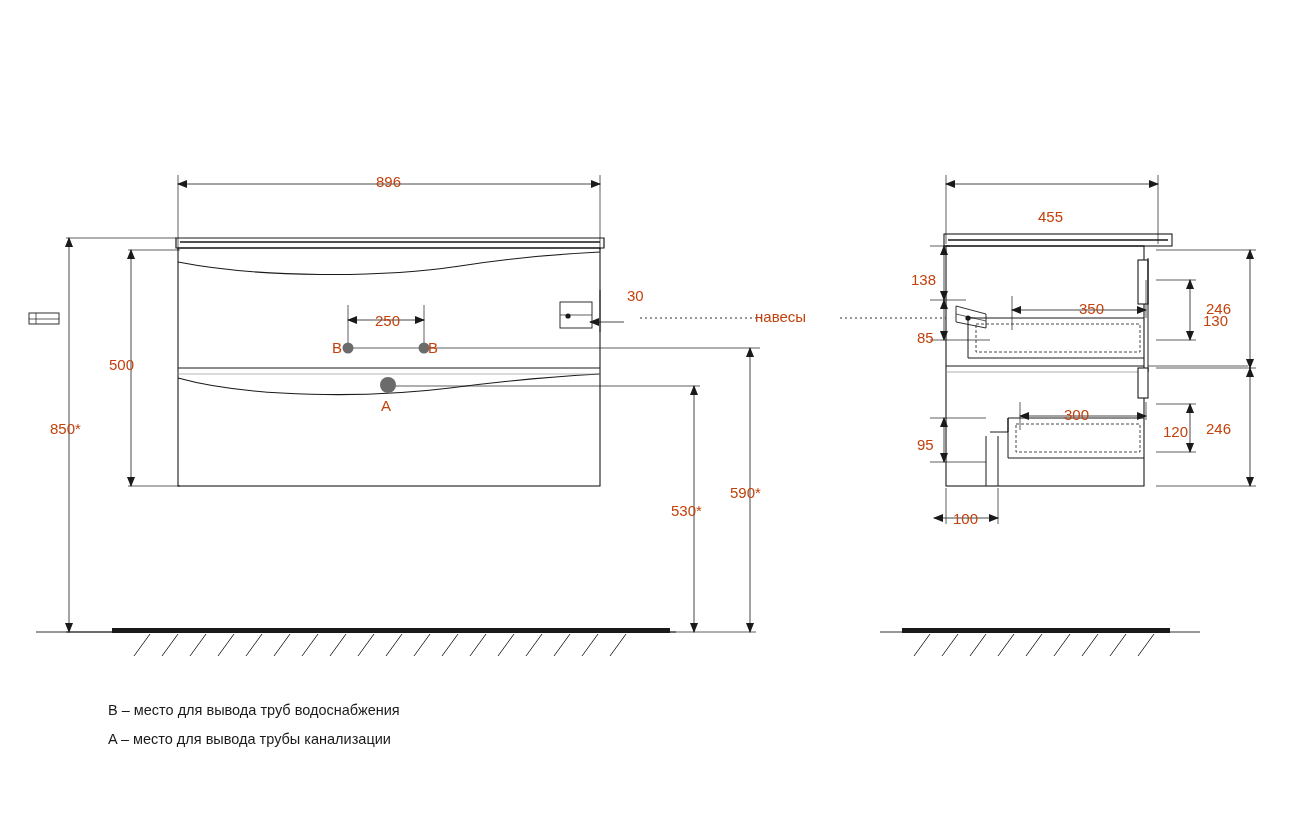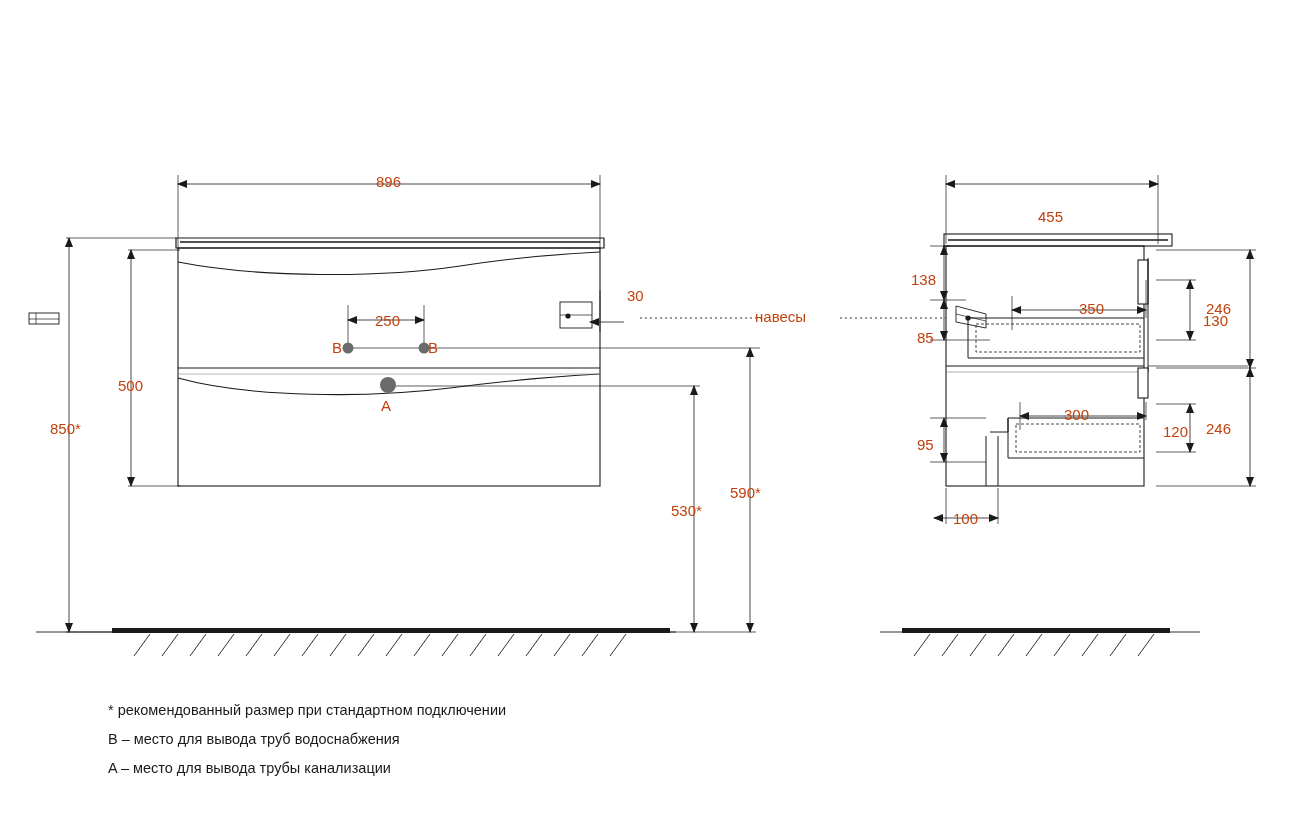--- a/index.html
+++ b/index.html
@@ -237,21 +237,21 @@
       <line x1="930" y1="462" x2="986" y2="462" stroke-width="0.7"></line>
       <line x1="944" y1="418" x2="944" y2="462" marker-start="url(#arrStart)" marker-end="url(#arrEnd)"></line>
 
       <line x1="946" y1="488" x2="946" y2="524" stroke-width="0.7"></line>
       <line x1="998" y1="488" x2="998" y2="524" stroke-width="0.7"></line>
       <line x1="934" y1="518" x2="998" y2="518" marker-start="url(#arrStart)" marker-end="url(#arrEnd)"></line>
     </g>
   </svg>
 
   <span class="lbl" style="left:376px; top:174px;">896</span>
-  <span class="lbl" style="left:118px; top:357px;margin-top:21px;">500</span>
+  <span class="lbl" style="left:109px; top:357px;">500</span>
   <span class="lbl" style="left:50px; top:421px;">850*</span>
   <span class="lbl" style="left:375px; top:313px;">250</span>
   <span class="lbl" style="left:627px; top:288px;">30</span>
   <span class="lbl" style="left:671px; top:503px;">530*</span>
   <span class="lbl" style="left:730px; top:485px;text-align:center;">590*</span>
   <span class="lbl" style="left:332px; top:340px;">B</span>
   <span class="lbl" style="left:428px; top:340px;">B</span>
   <span class="lbl" style="left:381px; top:398px;">A</span>
 
   <span class="lbl" style="left:755px; top:309px;">навесы</span>
@@ -262,18 +262,17 @@
   <span class="lbl" style="left:1063px; top:301px;margin-left:16px;">350</span>
   <span class="lbl" style="left:1064px; top:407px;">300</span>
   <span class="lbl" style="left:1163px; top:313px;margin-left:40px;">130</span>
   <span class="lbl" style="left:1206px; top:301px;">246</span>
   <span class="lbl" style="left:1163px; top:424px;">120</span>
   <span class="lbl" style="left:1206px; top:421px;">246</span>
   <span class="lbl" style="left:917px; top:437px;">95</span>
   <span class="lbl" style="left:953px; top:511px;">100</span>
 
   <div class="notes">
-    <div>* рекомендованный размер при стандартном подключении</div>
     <div>B – место для вывода труб водоснабжения</div>
     <div>A – место для вывода трубы канализации</div>
   </div>
 
 </div>
 
 </body></html>

